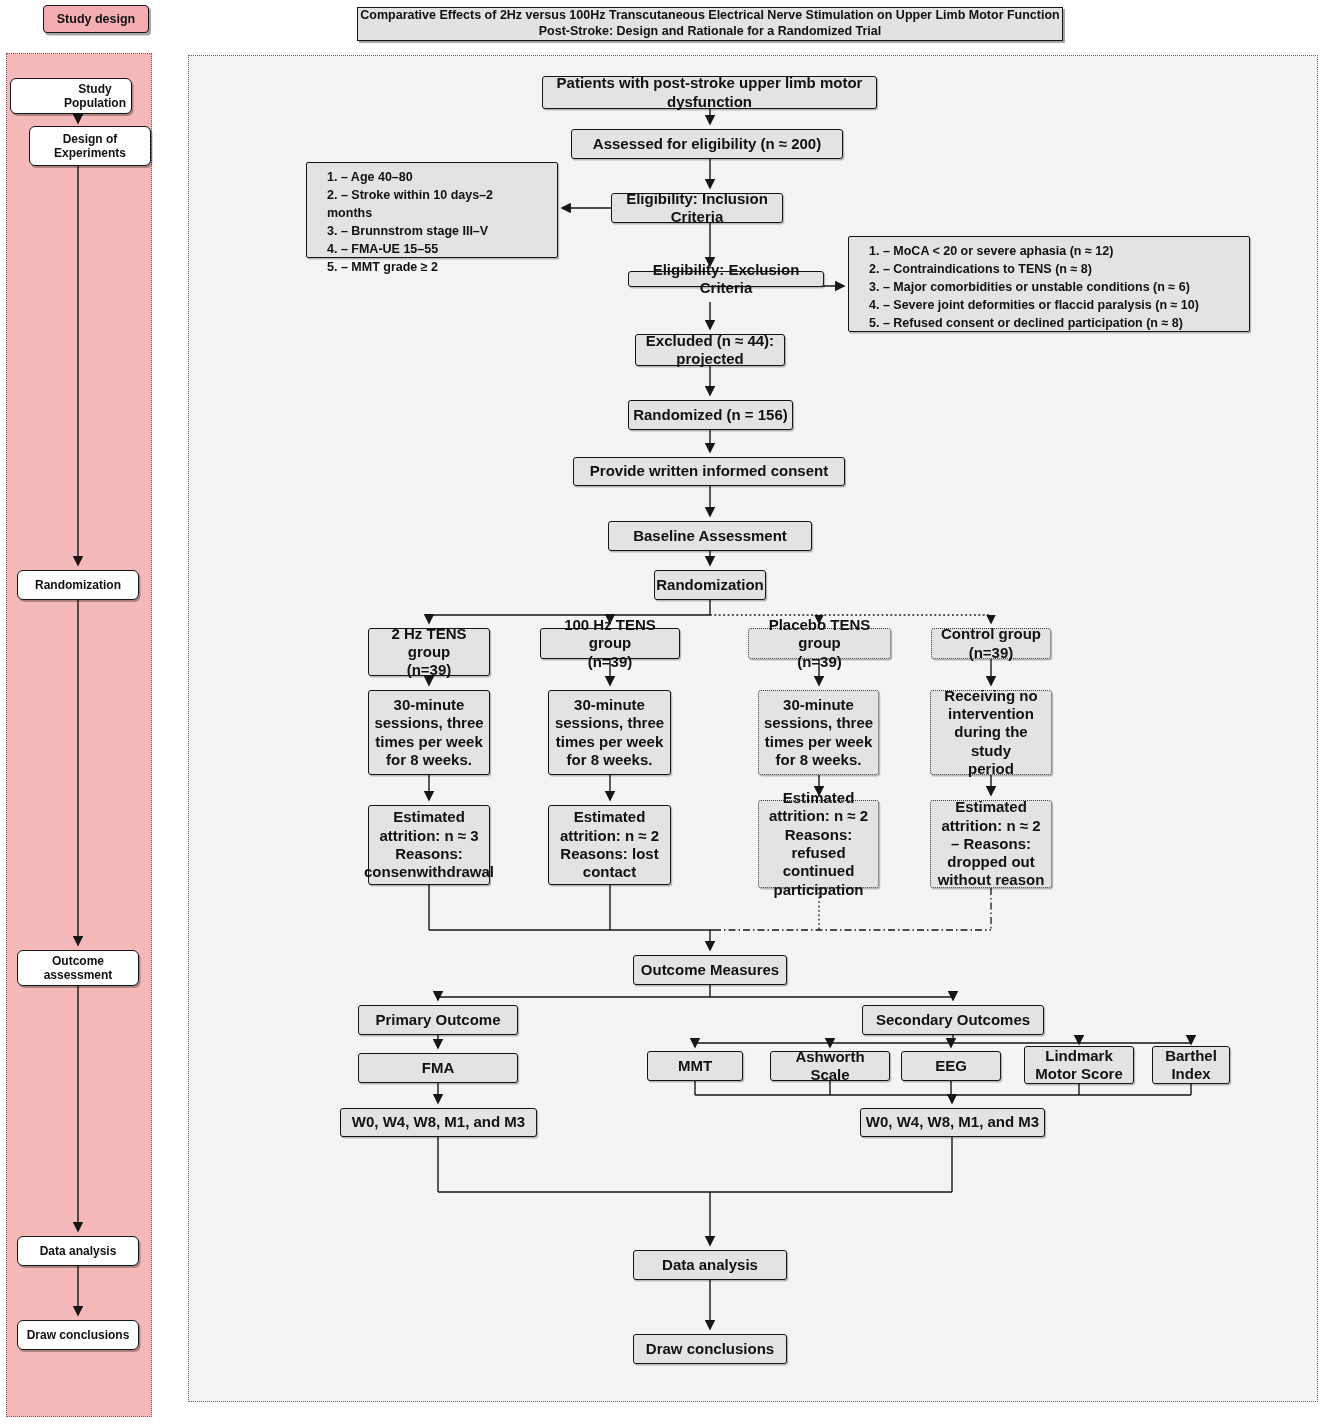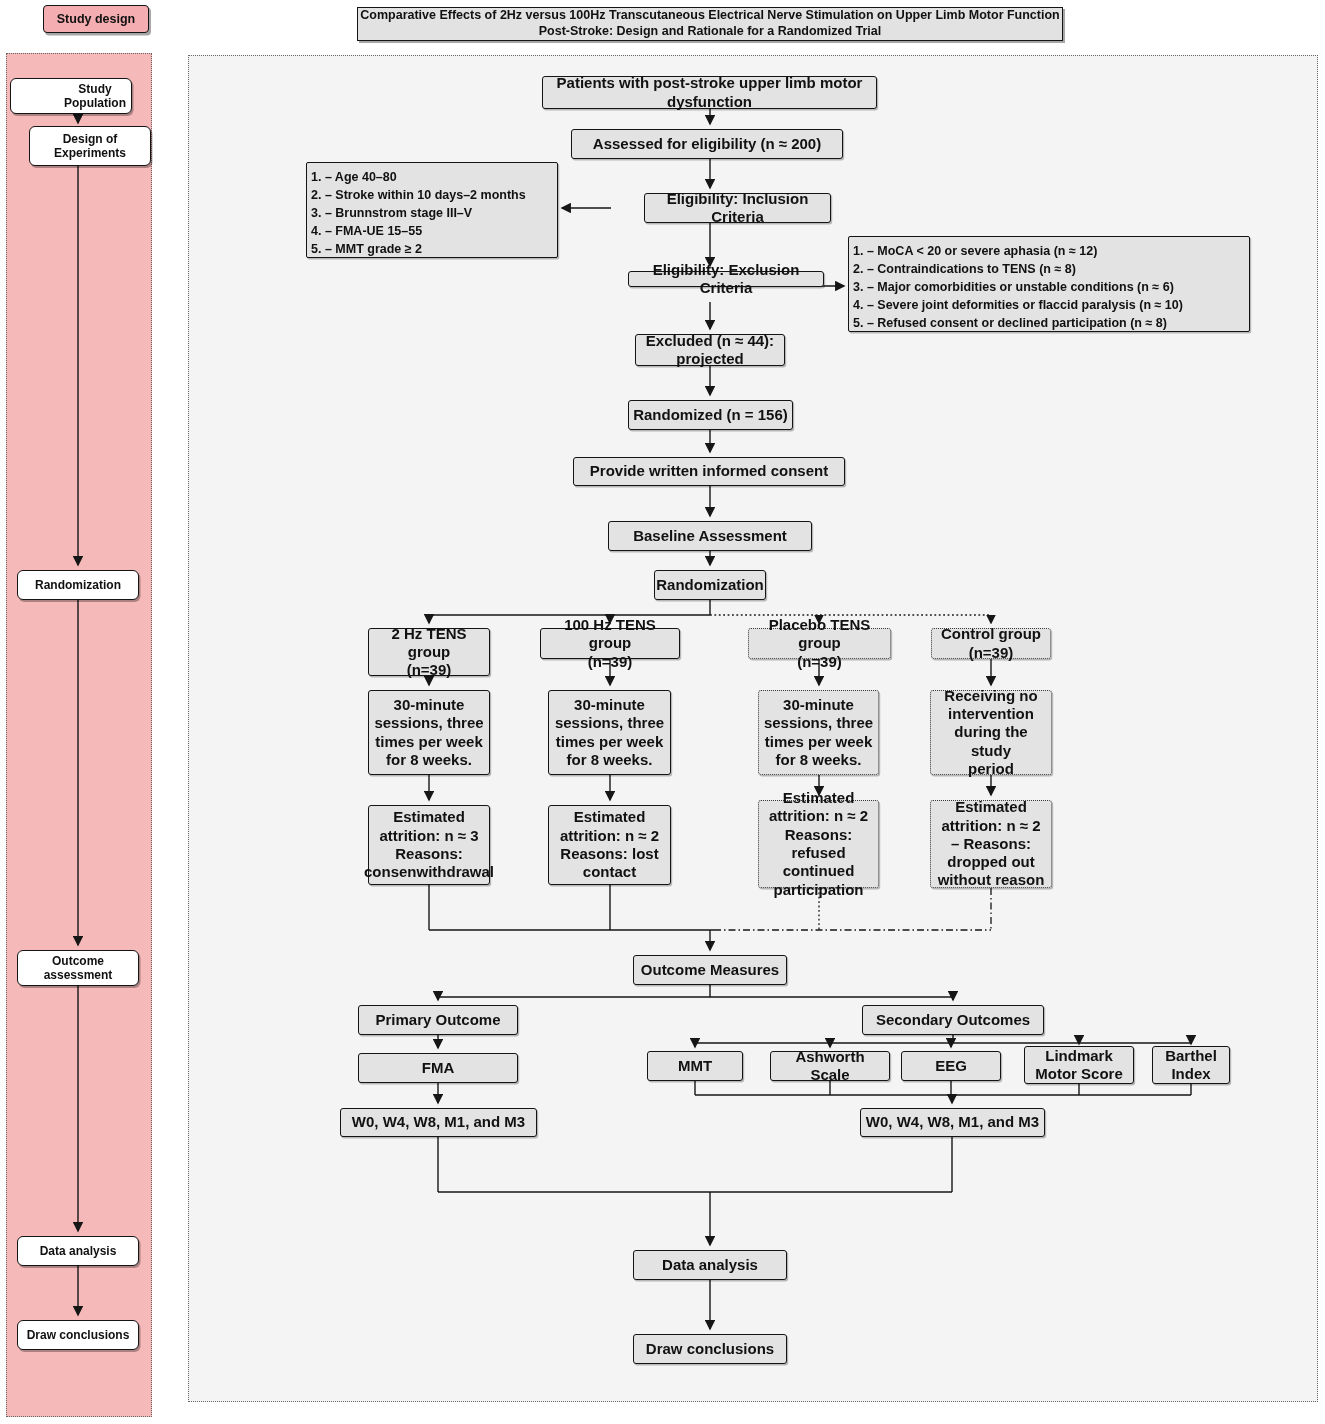--- a/index.html
+++ b/index.html
@@ -14,21 +14,21 @@
   #connector-layer{position:absolute;left:0;top:0;width:1325px;height:1424px;
        z-index:2;pointer-events:none;}
   
   .node{position:absolute;z-index:3;background:#e3e3e3;border:1.4px solid #141414;
        border-radius:3px;box-sizing:border-box;display:flex;align-items:center;
        justify-content:center;text-align:center;font-size:15px;line-height:1.22;
        white-space:pre-line;box-shadow:1.2px 1.6px 0 rgba(0,0,0,.25);padding:1px 3px;}
   .node.dotted{border:1.6px dotted #3a3a3a;}
   .listbox{position:absolute;z-index:3;background:#e3e3e3;border:1.4px solid #141414;
        border-radius:2px;box-sizing:border-box;font-size:12.5px;line-height:1.44;
-       text-align:left;padding:5px 4px;box-shadow:1.2px 1.6px 0 rgba(0,0,0,.25);}
+       text-align:left;padding:5px 20px;box-shadow:1.2px 1.6px 0 rgba(0,0,0,.25);}
   .side-node{position:absolute;z-index:3;background:#ffffff;border:1.5px solid #141414;
        border-radius:6px;box-sizing:border-box;display:flex;align-items:center;
        justify-content:center;text-align:center;font-size:12px;line-height:1.2;
        white-space:pre-line;box-shadow:1.5px 2px 0 rgba(0,0,0,.3);}
   
   #title-box{position:absolute;left:357px;top:7px;width:706px;height:34px;z-index:3;
        background:#e2e2e2;border:1.5px solid #141414;box-sizing:border-box;
        display:flex;align-items:center;justify-content:center;text-align:center;
        font-size:12.5px;line-height:1.25;box-shadow:2px 2px 0 rgba(0,0,0,.35);}
   #study-design-box{position:absolute;left:35px;top:5px;width:106px;height:28px;z-index:3;
@@ -38,21 +38,21 @@
   
   #sn-population{left:10px;top:78px;width:122px;height:36px;padding-left:48px;}
   #sn-design{left:17px;top:126px;width:122px;height:40px;margin-left:12px;}
   #sn-randomization{left:17px;top:570px;width:122px;height:30px;}
   #sn-outcome{left:17px;top:950px;width:122px;height:36px;}
   #sn-data{left:17px;top:1236px;width:122px;height:30px;}
   #sn-conclusions{left:17px;top:1320px;width:122px;height:30px;}
   
   #n-patients{left:542px;top:76px;width:335px;height:33px;}
   #n-assessed{left:571px;top:129px;width:272px;height:30px;}
-  #n-incl-crit{left:611px;top:193px;width:187px;height:30px;margin-left:33px;}
+  #n-incl-crit{left:611px;top:193px;width:172px;height:30px;}
   #n-incl-list{left:306px;top:162px;width:252px;height:96px;}
   #n-excl-crit{left:628px;top:271px;width:196px;height:16px;}
   #n-excl-list{left:848px;top:236px;width:402px;height:96px;}
   #n-excluded{left:635px;top:334px;width:150px;height:32px;}
   #n-randomized{left:628px;top:400px;width:165px;height:30px;}
   #n-consent{left:573px;top:457px;width:272px;height:29px;}
   #n-baseline{left:608px;top:521px;width:204px;height:30px;}
   #n-randomization{left:654px;top:570px;width:112px;height:30px;}
   #n-g1{left:368px;top:628px;width:122px;height:48px;}
   #n-g2{left:540px;top:628px;width:140px;height:31px;}

